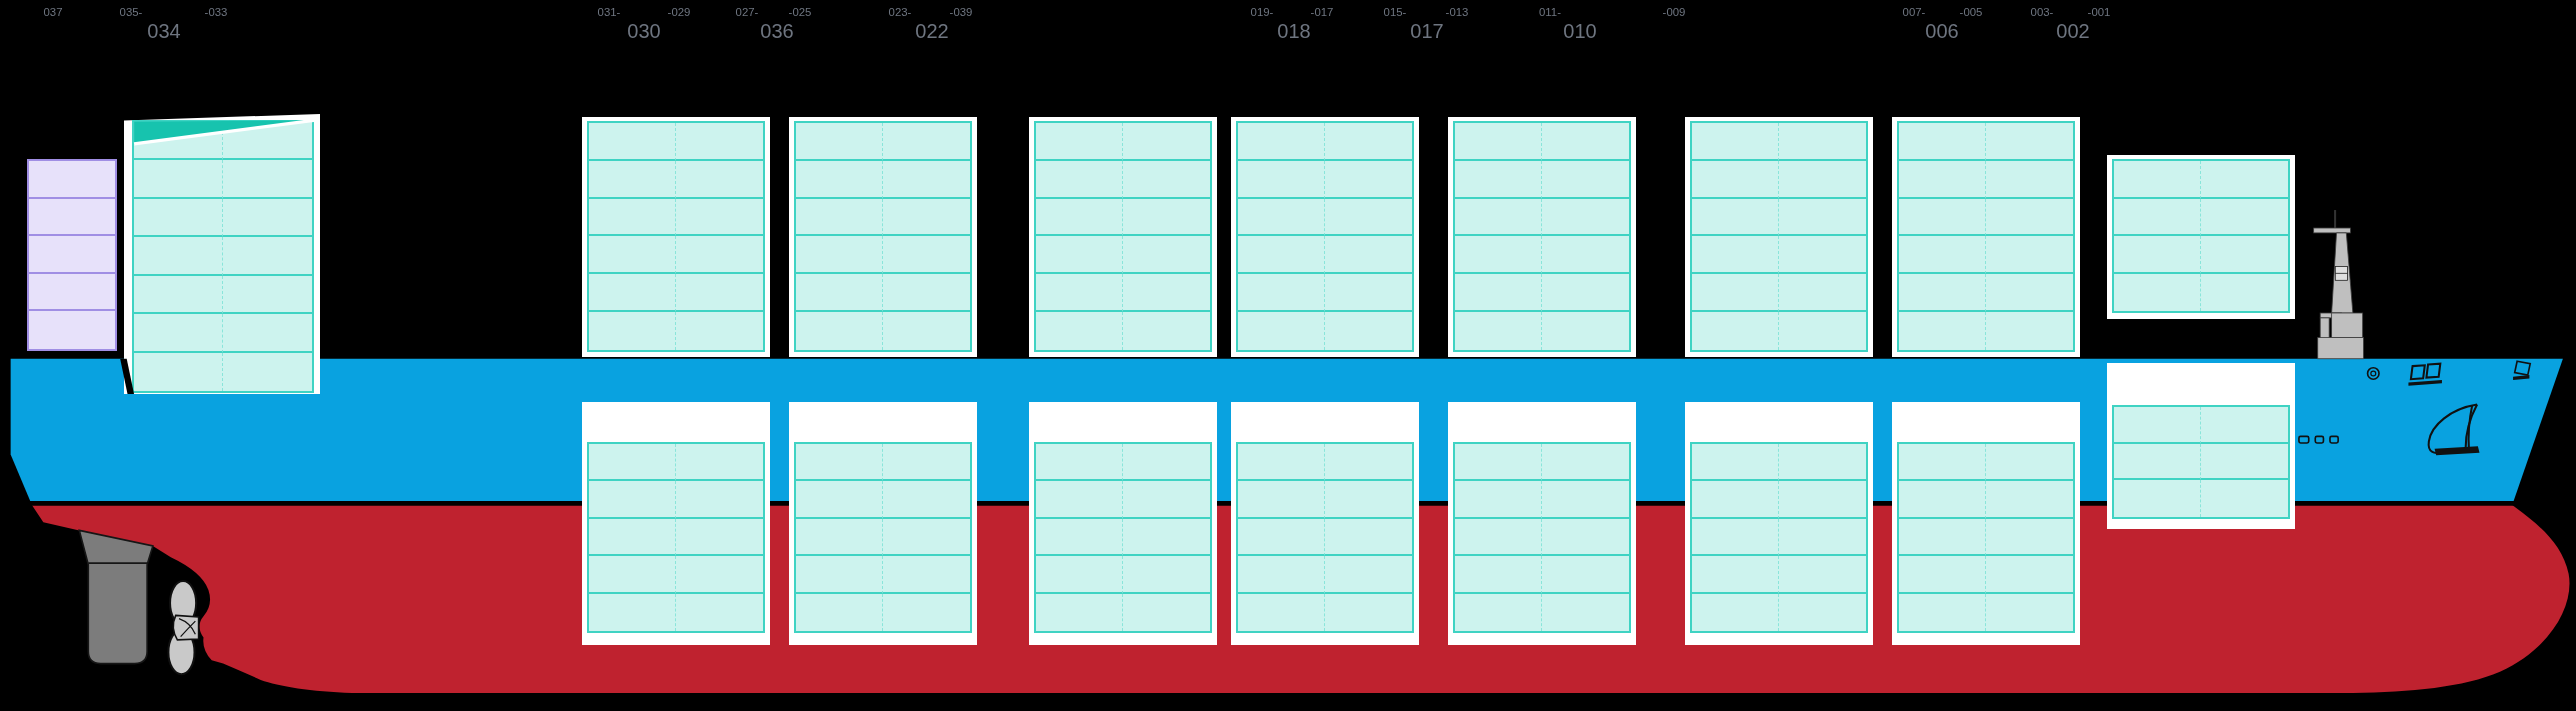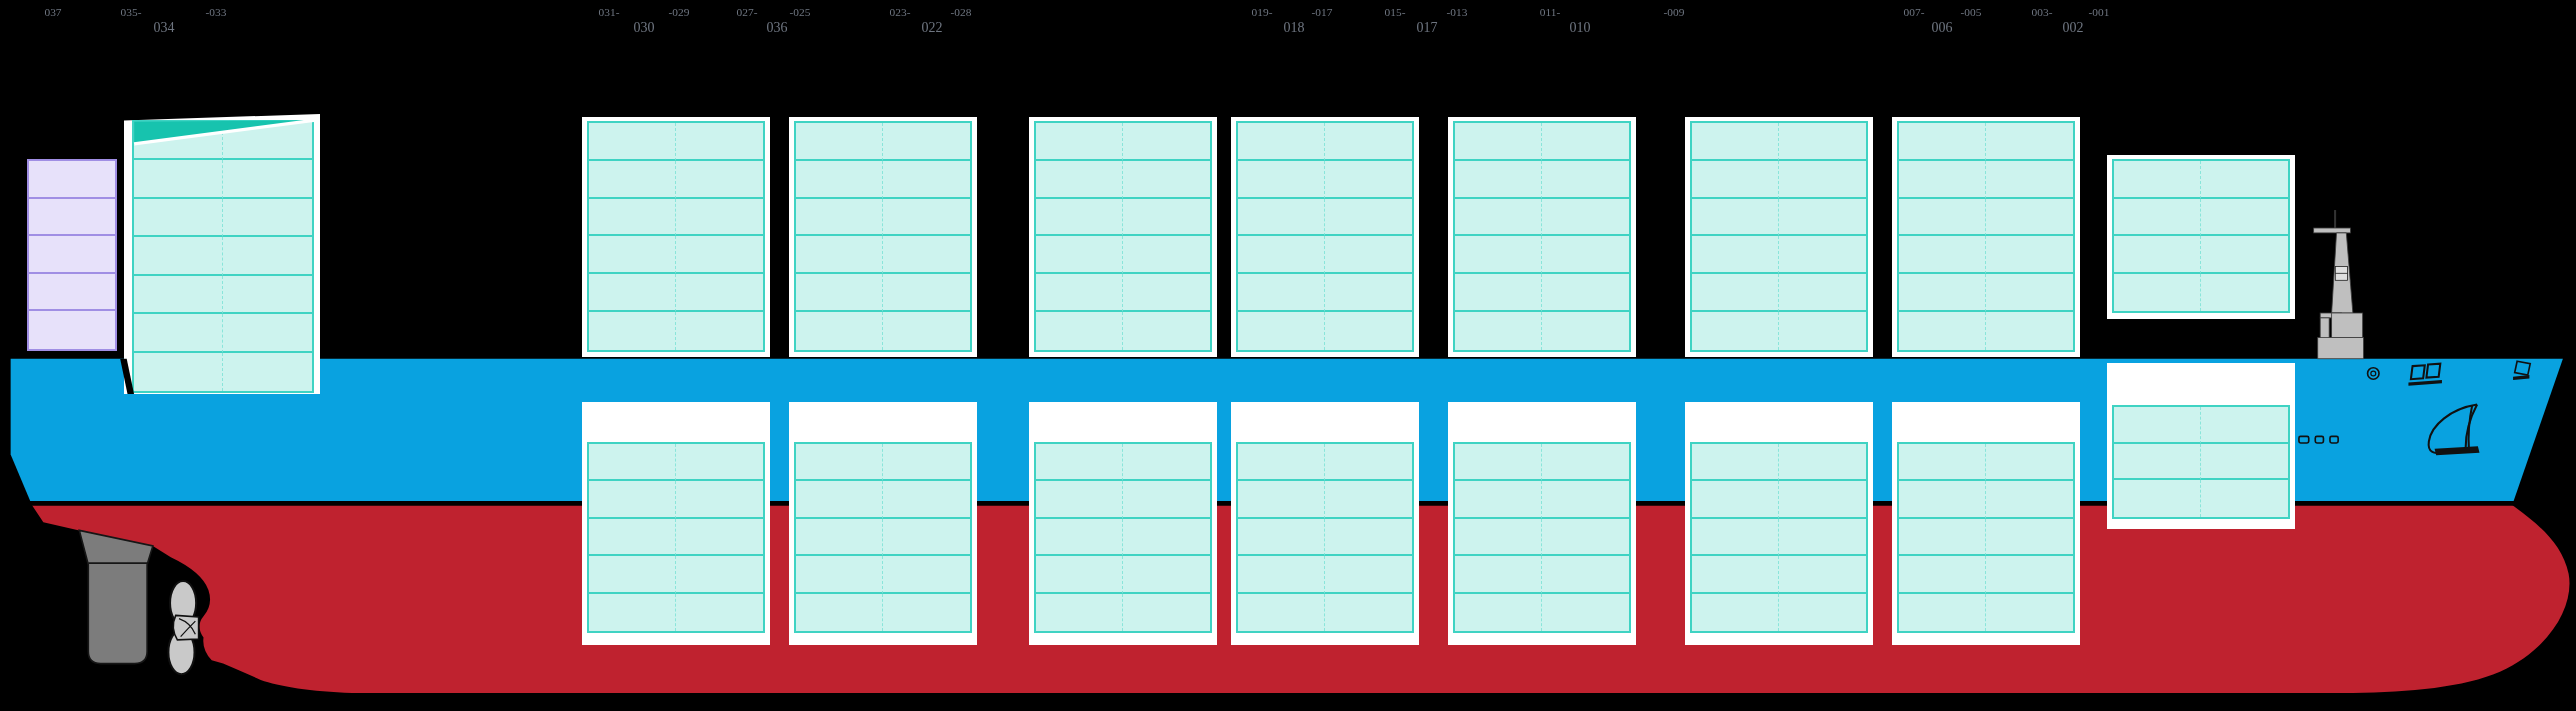--- a/index.html
+++ b/index.html
@@ -1,22 +1,22 @@
 <!DOCTYPE html>
 <html style="--background: #000000; --hull_blue: #09a2e0; --hull_red: #bf222f; --panel_white: #ffffff; --slot_fill: #cdf3ee; --slot_border: #3fd3c3; --slot_divider: #8ae5da; --wedge_teal: #17c3ae; --purple_fill: #e7e1fa; --purple_border: #a08ee4; --label_gray: #6e7580; --metal_gray: #bfbfbf; --dark_gray: #7c7c7c; --prop_gray: #c9c9c9;font-size:13px"><head>
 <meta charset="utf-8">
 <style>
   html,body{margin:0;padding:0;background:#000;}
   #stage{position:relative;width:2576px;height:711px;overflow:hidden;background:var(--background,#000);
-         font-family:Liberation Serif, serif;}
+         font-family:Liberation Sans, sans-serif;}
   .layer{position:absolute;left:0;top:0;width:2576px;height:711px;}
   .bay-label{position:absolute;transform:translateX(-50%);color:var(--label_gray,#6e7580);
              white-space:nowrap;letter-spacing:0;}
   .bay-label.odd{top:5.7px;font-size:11.4px;}
-  .bay-label.even{top:19.6px;font-size:14px;}
+  .bay-label.even{top:19.6px;font-size:20px;}
   .panel{position:absolute;background:var(--panel_white,#fff);}
   .slot-grid{position:absolute;display:grid;box-sizing:border-box;
              border:2.5px solid var(--slot_border,#3fd3c3);background:var(--slot_fill,#cdf3ee);}
   .slot{box-sizing:border-box;border-bottom:2.5px solid var(--slot_border,#3fd3c3);}
   .slot.col-first{border-right:1.6px dashed var(--slot_divider,#8ae5da);}
   .slot.row-last{border-bottom:none;}
   .slot-grid.purple{border:2.5px solid var(--purple_border,#a08ee4);background:var(--purple_fill,#e7e1fa);}
   .slot-grid.purple .slot{border-bottom-color:var(--purple_border,#a08ee4);}
 </style>
 </head>
@@ -334,21 +334,21 @@
 
   <div id="labels" class="layer">
       <span class="bay-label odd" style="left: 53px;">037</span>
       <span class="bay-label odd" style="left: 131px;">035-</span>
       <span class="bay-label odd" style="left: 216px;">-033</span>
       <span class="bay-label odd" style="left: 609px;">031-</span>
       <span class="bay-label odd" style="left: 679px;">-029</span>
       <span class="bay-label odd" style="left: 747px;">027-</span>
       <span class="bay-label odd" style="left: 800px;">-025</span>
       <span class="bay-label odd" style="left: 900px;">023-</span>
-      <span class="bay-label odd" style="left: 961px;">-028</span>
+      <span class="bay-label odd" style="left: 961px;">-039</span>
       <span class="bay-label odd" style="left: 1262px;">019-</span>
       <span class="bay-label odd" style="left: 1322px;">-017</span>
       <span class="bay-label odd" style="left: 1395px;">015-</span>
       <span class="bay-label odd" style="left: 1457px;">-013</span>
       <span class="bay-label odd" style="left: 1550px;">011-</span>
       <span class="bay-label odd" style="left: 1674px;">-009</span>
       <span class="bay-label odd" style="left: 1914px;">007-</span>
       <span class="bay-label odd" style="left: 1971px;">-005</span>
       <span class="bay-label odd" style="left: 2042px;">003-</span>
       <span class="bay-label odd" style="left: 2099px;">-001</span>

